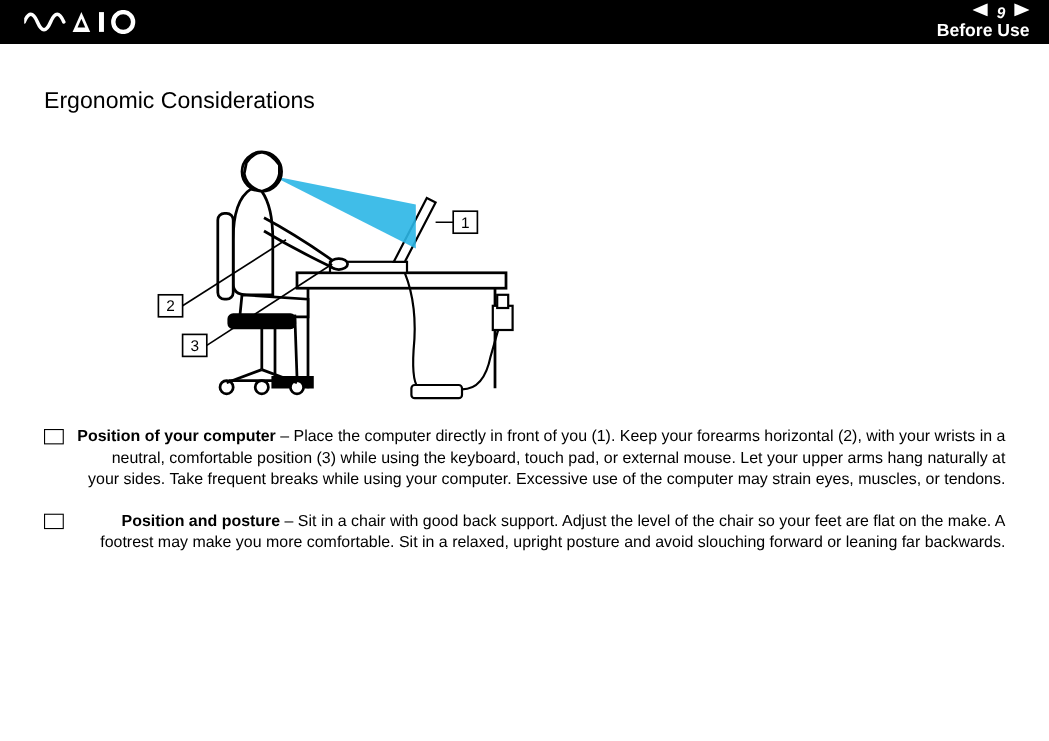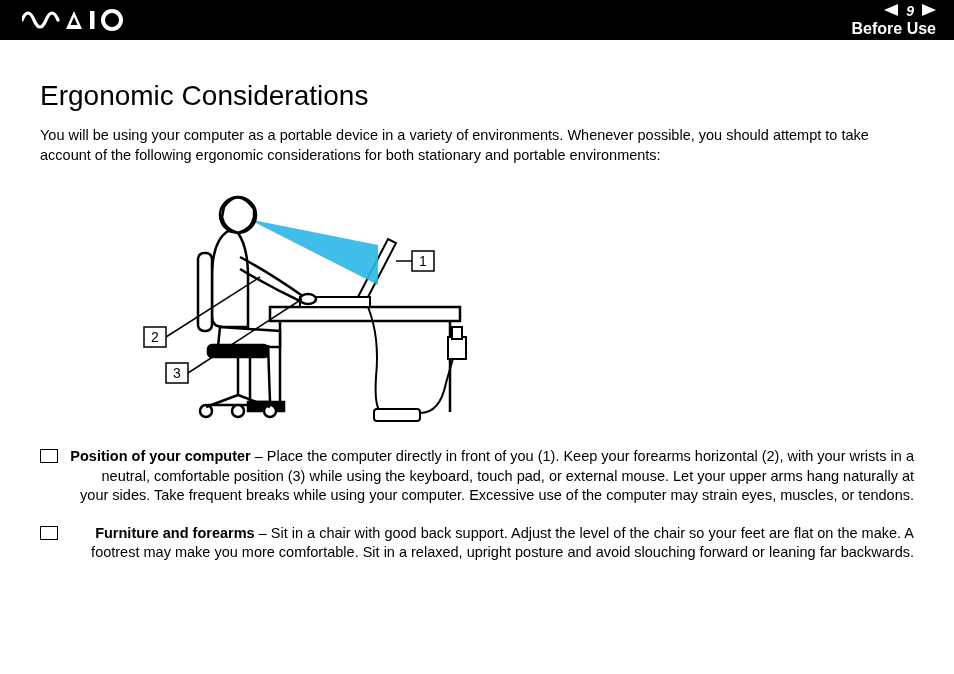--- a/index.html
+++ b/index.html
@@ -45,21 +45,21 @@
     font-size: 14px;
   }
   .section-label {
     font-weight: bold;
     font-size: 16px;
   }
   .content {
     padding: 40px 40px 20px 40px;
   }
   h1 {
-    font-size: 28px;
+    font-size: 21px;
     font-weight: normal;
     margin-bottom: 14px;
   }
   .intro {
     font-size: 14.5px;
     line-height: 1.35;
     margin-bottom: 12px;
   }
   .diagram-wrap {
     width: 360px;
@@ -123,21 +123,20 @@
             <path d="M0 0 L14 6 L0 12 Z" fill="#fff"></path>
           </svg>
       </span>
     </div>
     <div class="section-label">Before Use</div>
   </div>
 </div>
 
 <div class="content">
   <h1>Ergonomic Considerations</h1>
-  <p class="intro">You will be using your computer as a portable device in a variety of environments. Whenever possible, you should attempt to take account of the following ergonomic considerations for both stationary and portable environments:</p>
 
   <div class="diagram-wrap">
     <svg viewBox="0 0 360 260" width="360" height="260">
 
       <g stroke="#000" stroke-width="2.5" fill="#fff">
         <rect x="150" y="130" width="190" height="14" fill="#fff"></rect>
         <line x1="160" y1="144" x2="160" y2="235"></line>
         <line x1="330" y1="144" x2="330" y2="235"></line>
       </g>
 
@@ -209,17 +208,17 @@
   <ul class="bullet-list">
     <li>
       <span class="bullet-box"></span>
       <span class="bullet-text">
         <strong>Position of your computer</strong><span> – Place the computer directly in front of you (1). Keep your forearms horizontal (2), with your wrists in a neutral, comfortable position (3) while using the keyboard, touch pad, or external mouse. Let your upper arms hang naturally at your sides. Take frequent breaks while using your computer. Excessive use of the computer may strain eyes, muscles, or tendons.</span>
       </span>
     </li>
     <li>
       <span class="bullet-box"></span>
       <span class="bullet-text">
-        <strong>Furniture and forearms</strong><span> – Sit in a chair with good back support. Adjust the level of the chair so your feet are flat on the make. A footrest may make you more comfortable. Sit in a relaxed, upright posture and avoid slouching forward or leaning far backwards.</span>
+        <strong>Position and posture</strong><span> – Sit in a chair with good back support. Adjust the level of the chair so your feet are flat on the make. A footrest may make you more comfortable. Sit in a relaxed, upright posture and avoid slouching forward or leaning far backwards.</span>
       </span>
     </li>
   </ul>
 </div>
 
 </body></html>

